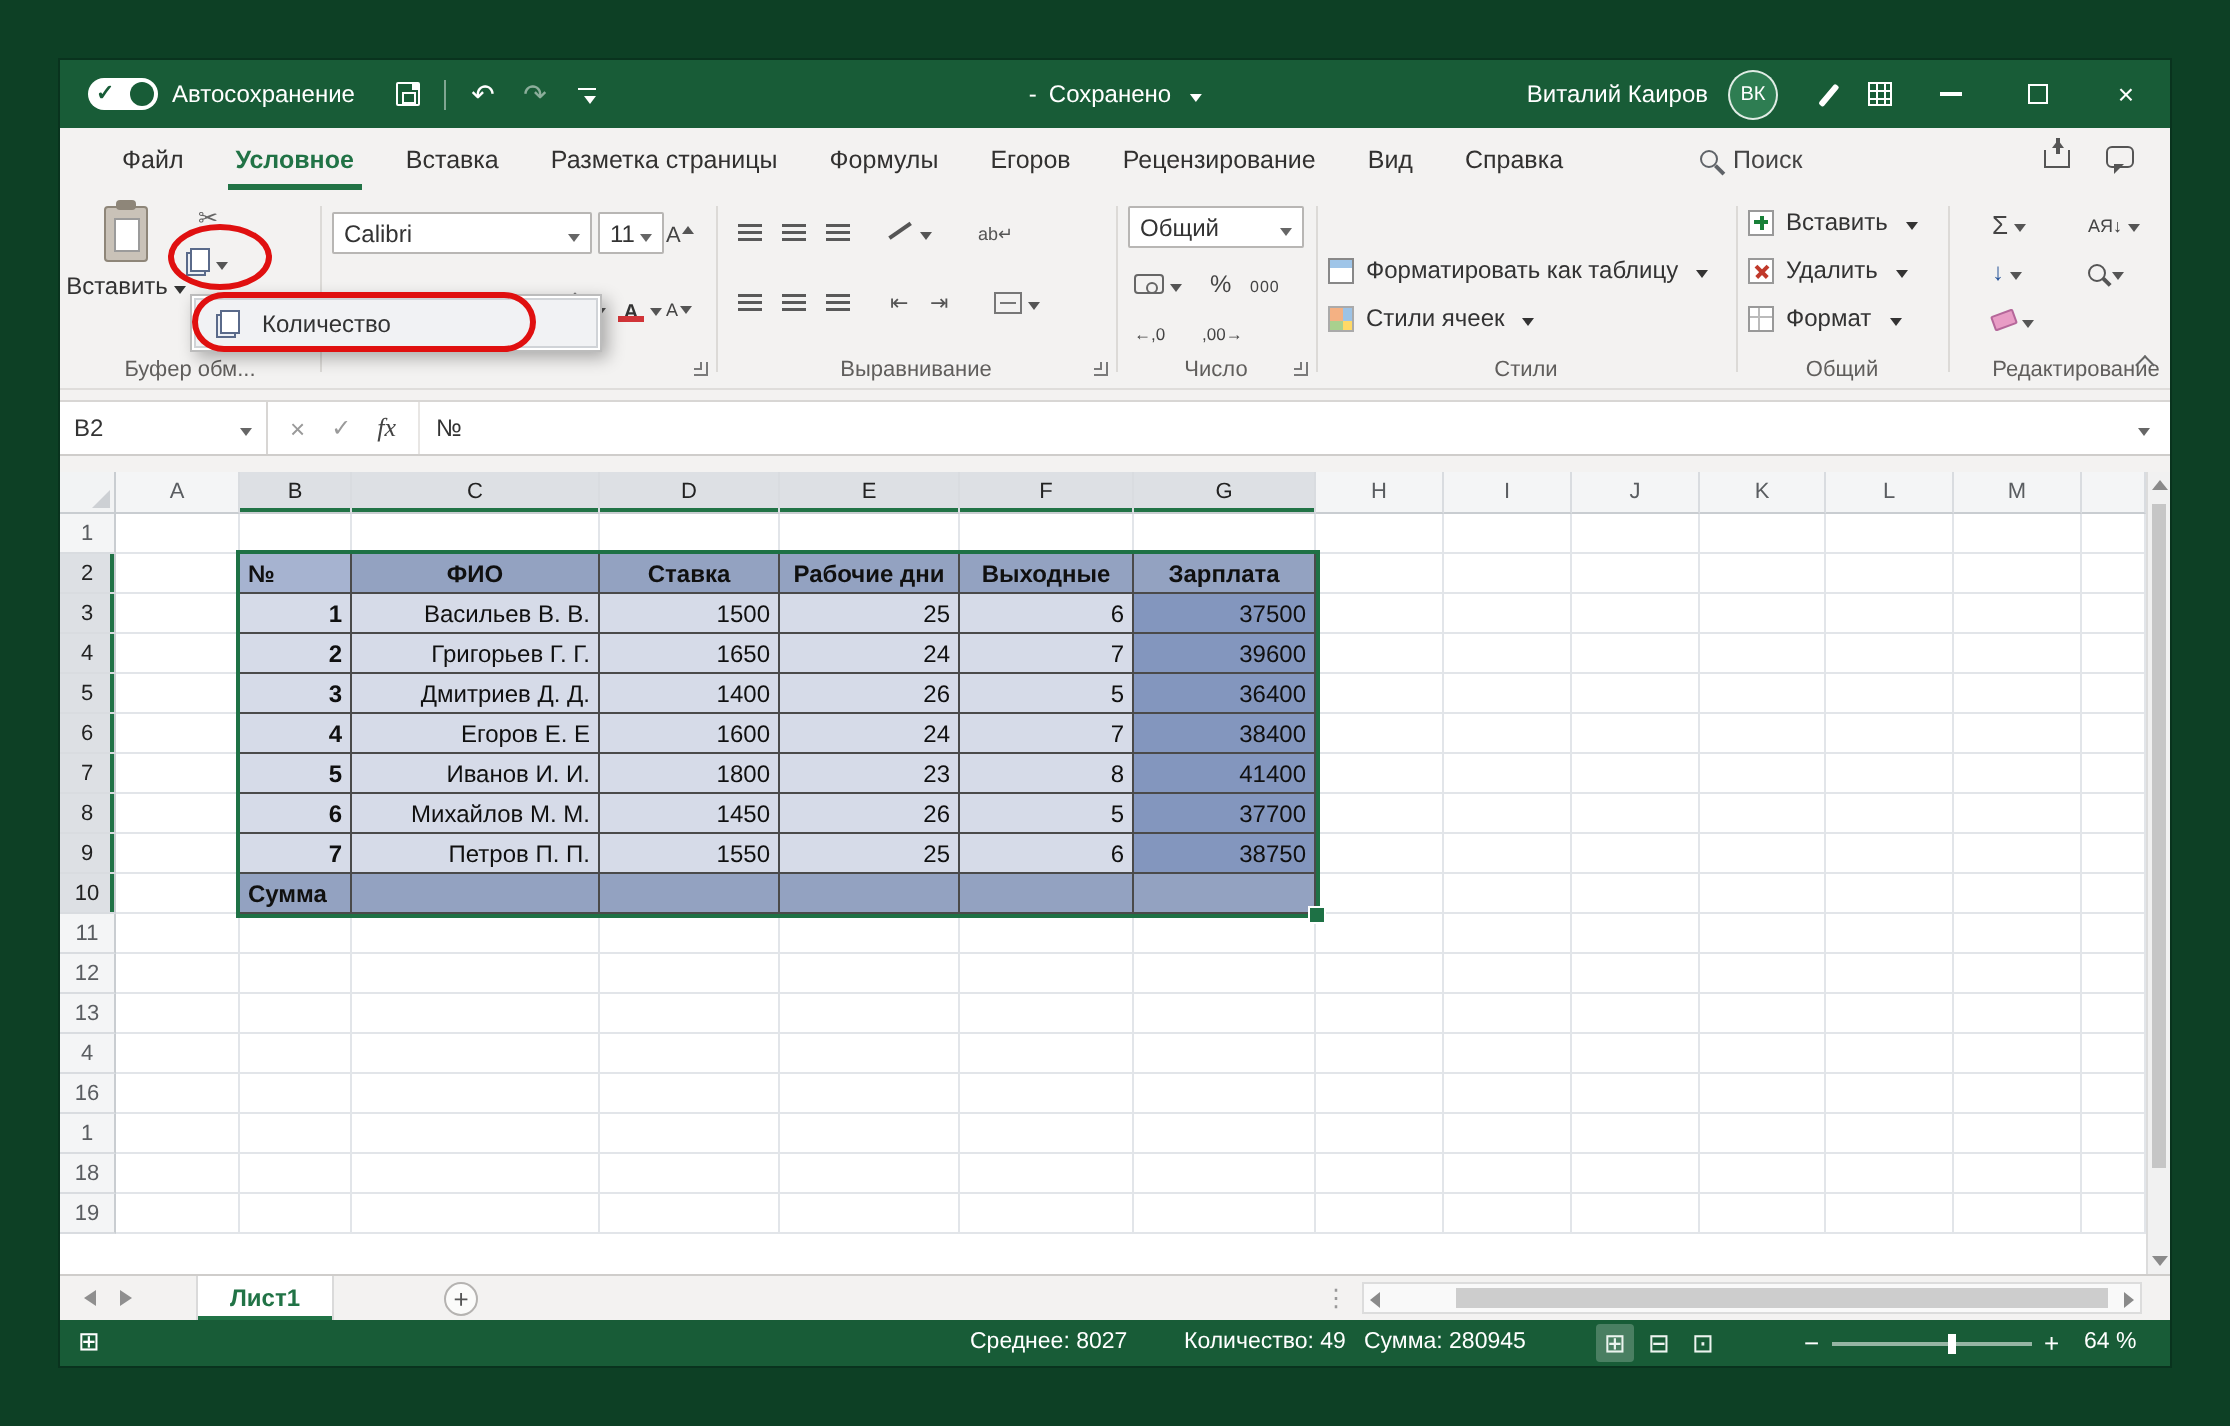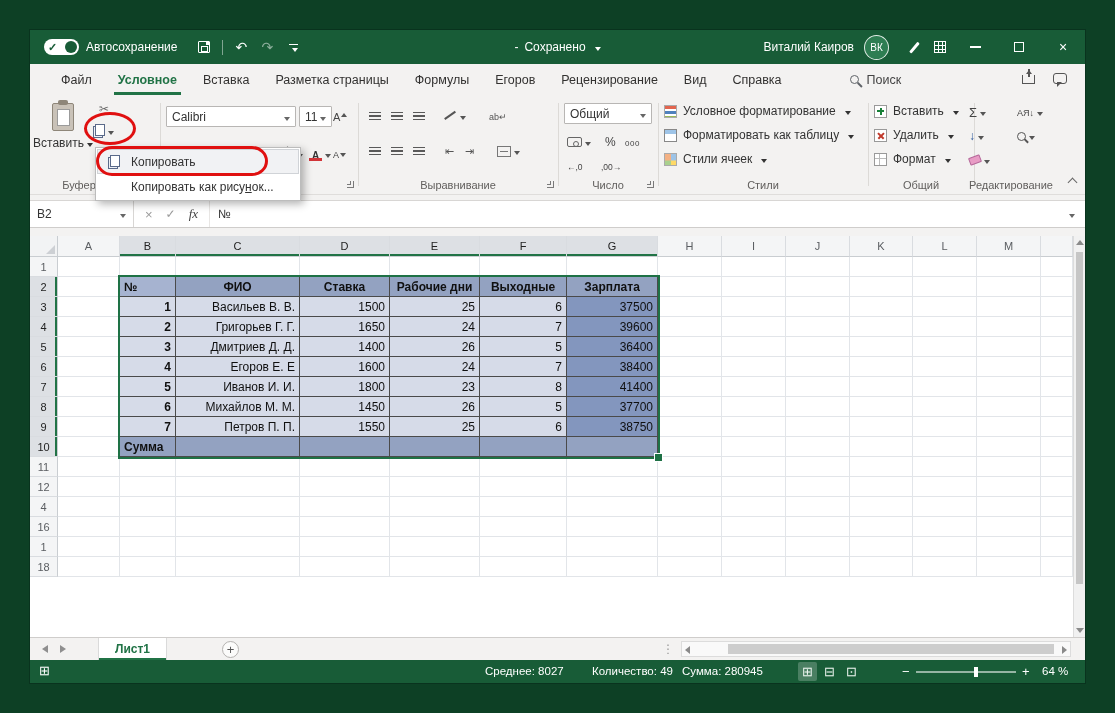--- a/index.html
+++ b/index.html
@@ -379,25 +379,20 @@
         </span>
       <span class="sbtn" style="left:40px;top:60px">
           <span class="decdec"></span>
         </span>
       <div class="glabel">Число</div>
       <span class="dlg"></span>
     </div>
     <span class="gsep" style="left:628px"></span>
 
     <div class="rgroup" style="left:628px;width:210px">
-      <div class="rowbtn" style="top:5px">
-          <span class="cfic"></span>
-          <span>Условное форматирование</span>
-          <span class="tri"></span>
-        </div>
       <div class="rowbtn" style="top:29px">
           <span class="fmtic"></span>
           <span>Форматировать как таблицу</span>
           <span class="tri"></span>
         </div>
       <div class="rowbtn" style="top:53px">
           <span class="csic"></span>
           <span>Стили ячеек</span>
           <span class="tri"></span>
         </div>
@@ -418,21 +413,21 @@
         </div>
       <div class="rowbtn" style="top:53px">
           <span class="fmtcic"></span>
           <span>Формат</span>
           <span class="tri"></span>
         </div>
       <div class="glabel">Общий</div>
     </div>
     <span class="gsep" style="left:944px"></span>
 
-    <div class="rgroup" style="left:928px;width:106px">
+    <div class="rgroup" style="left:955px;width:106px">
       <span class="sbtn" style="left:8px;top:6px">
           <span class="sumic"></span>
           <span class="tri"></span>
         </span>
       <span class="sbtn" style="left:56px;top:6px">
           <span class="sortic"></span>
           <span class="tri"></span>
         </span>
       <span class="sbtn" style="left:8px;top:30px">
           <span class="fillcellic"></span>
@@ -683,20 +678,37 @@
           <div class="gcell" style="width: 91px;"></div>
           <div class="gcell" style="width: 64px;"></div>
           <div class="gcell" style="width: 64px;"></div>
           <div class="gcell" style="width: 64px;"></div>
           <div class="gcell" style="width: 63px;"></div>
           <div class="gcell" style="width: 64px;"></div>
           <div class="gcell" style="width: 64px;"></div>
           <div class="gcell" style="width: 32px;"></div>
         </div>
         <div class="grow">
+          <div class="grhead">13</div>
+          <div class="gcell" style="width: 62px;"></div>
+          <div class="gcell" style="width: 56px;"></div>
+          <div class="gcell" style="width: 124px;"></div>
+          <div class="gcell" style="width: 90px;"></div>
+          <div class="gcell" style="width: 90px;"></div>
+          <div class="gcell" style="width: 87px;"></div>
+          <div class="gcell" style="width: 91px;"></div>
+          <div class="gcell" style="width: 64px;"></div>
+          <div class="gcell" style="width: 64px;"></div>
+          <div class="gcell" style="width: 64px;"></div>
+          <div class="gcell" style="width: 63px;"></div>
+          <div class="gcell" style="width: 64px;"></div>
+          <div class="gcell" style="width: 64px;"></div>
+          <div class="gcell" style="width: 32px;"></div>
+        </div>
+        <div class="grow">
           <div class="grhead">4</div>
           <div class="gcell" style="width: 62px;"></div>
           <div class="gcell" style="width: 56px;"></div>
           <div class="gcell" style="width: 124px;"></div>
           <div class="gcell" style="width: 90px;"></div>
           <div class="gcell" style="width: 90px;"></div>
           <div class="gcell" style="width: 87px;"></div>
           <div class="gcell" style="width: 91px;"></div>
           <div class="gcell" style="width: 64px;"></div>
           <div class="gcell" style="width: 64px;"></div>
@@ -735,20 +747,37 @@
           <div class="gcell" style="width: 64px;"></div>
           <div class="gcell" style="width: 64px;"></div>
           <div class="gcell" style="width: 64px;"></div>
           <div class="gcell" style="width: 63px;"></div>
           <div class="gcell" style="width: 64px;"></div>
           <div class="gcell" style="width: 64px;"></div>
           <div class="gcell" style="width: 32px;"></div>
         </div>
         <div class="grow">
           <div class="grhead">18</div>
+          <div class="gcell" style="width: 62px;"></div>
+          <div class="gcell" style="width: 56px;"></div>
+          <div class="gcell" style="width: 124px;"></div>
+          <div class="gcell" style="width: 90px;"></div>
+          <div class="gcell" style="width: 90px;"></div>
+          <div class="gcell" style="width: 87px;"></div>
+          <div class="gcell" style="width: 91px;"></div>
+          <div class="gcell" style="width: 64px;"></div>
+          <div class="gcell" style="width: 64px;"></div>
+          <div class="gcell" style="width: 64px;"></div>
+          <div class="gcell" style="width: 63px;"></div>
+          <div class="gcell" style="width: 64px;"></div>
+          <div class="gcell" style="width: 64px;"></div>
+          <div class="gcell" style="width: 32px;"></div>
+        </div>
+        <div class="grow">
+          <div class="grhead">19</div>
           <div class="gcell" style="width: 62px;"></div>
           <div class="gcell" style="width: 56px;"></div>
           <div class="gcell" style="width: 124px;"></div>
           <div class="gcell" style="width: 90px;"></div>
           <div class="gcell" style="width: 90px;"></div>
           <div class="gcell" style="width: 87px;"></div>
           <div class="gcell" style="width: 91px;"></div>
           <div class="gcell" style="width: 64px;"></div>
           <div class="gcell" style="width: 64px;"></div>
           <div class="gcell" style="width: 64px;"></div>
@@ -849,24 +878,20 @@
       </span>
     <span class="zbtn" style="left:992px">+</span>
     <span class="stitem" style="left:1012px">64 %</span>
   </div>
 
   <div class="menu">
     <div class="mitem hl">
       <span class="micon">
           <span class="copyic"></span>
         </span>
-      <span class="mtext">Копировать</span>
-    </div>
-    <div class="mitem">
-      <span class="micon"></span>
-      <span class="mtext"><span>Копировать как рису</span><u>н</u><span>ок...</span></span>
+      <span class="mtext">Количество</span>
     </div>
   </div>
 
   <div class="oval oval1"></div>
   <div class="oval oval2"></div>
 
 </div>
 
 </body></html>

